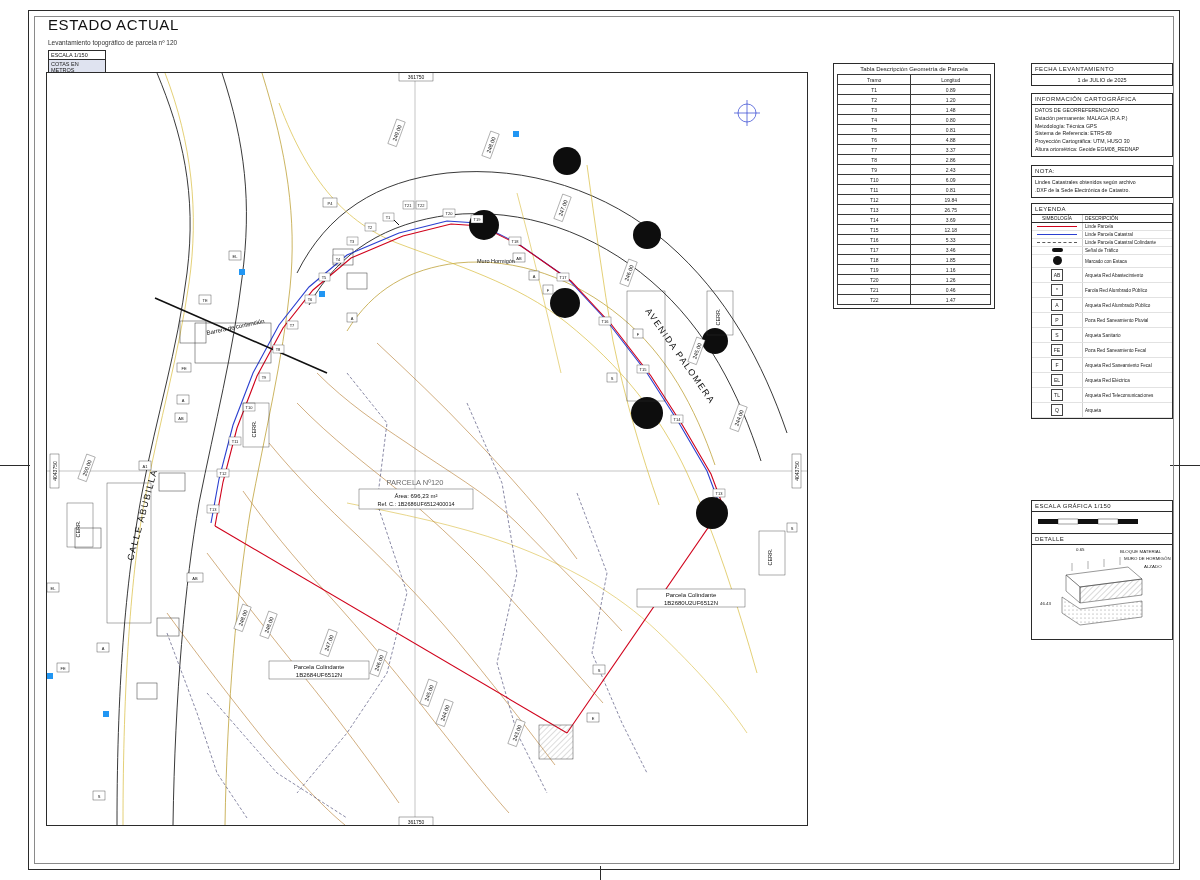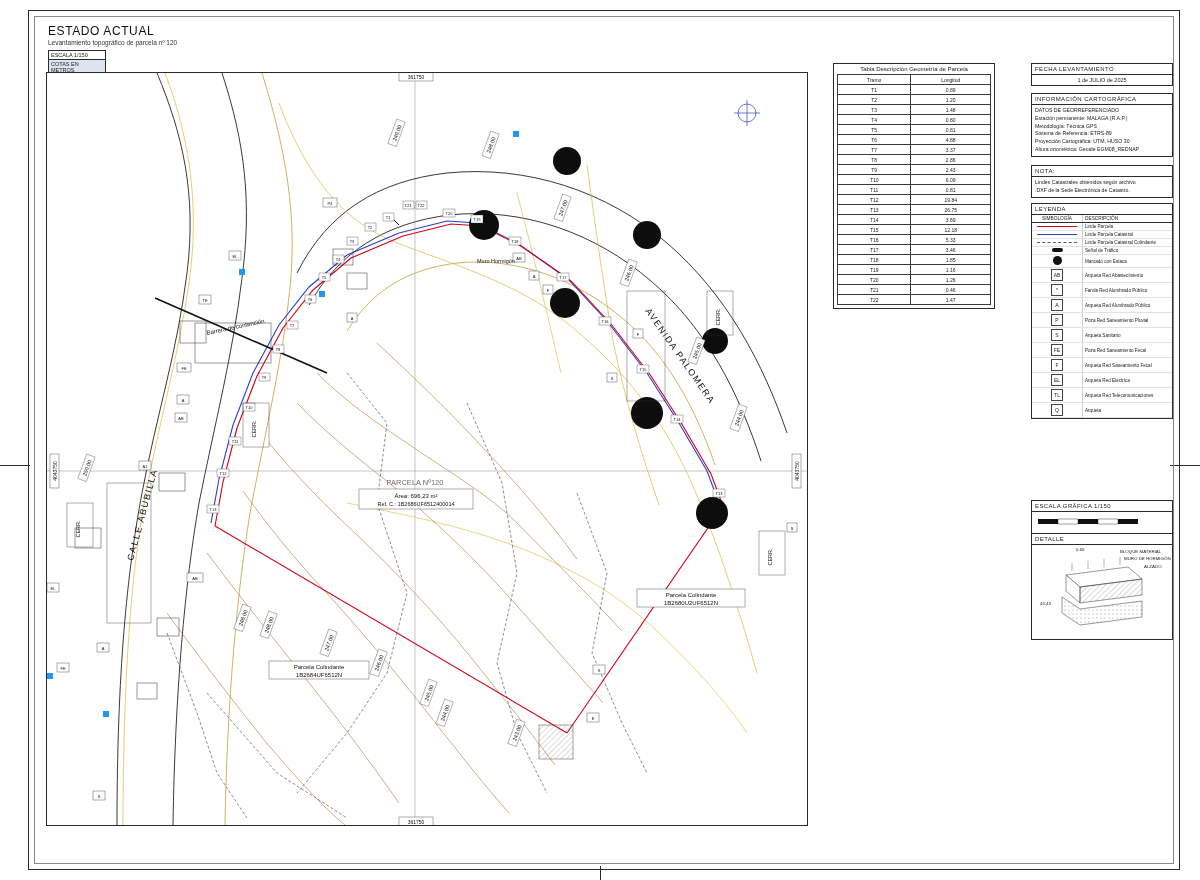--- a/index.html
+++ b/index.html
@@ -7,21 +7,21 @@
        font-family:"Liberation Sans",sans-serif;color:#1a1a1a;}
   .sheet{position:absolute;left:0;top:0;width:1200px;height:880px;background:#fff;}
   
   .frame-outer{position:absolute;left:28px;top:10px;width:1150px;height:858px;border:1px solid #2b2b2b;}
   .frame-inner{position:absolute;left:34px;top:16px;width:1138px;height:846px;border:1px solid #8a8a8a;}
   .reg-line-l{position:absolute;left:0;top:465px;width:30px;height:1px;background:#2b2b2b;}
   .reg-line-r{position:absolute;left:1170px;top:465px;width:30px;height:1px;background:#2b2b2b;}
   .reg-line-b{position:absolute;left:600px;top:866px;width:1px;height:14px;background:#2b2b2b;}
 
   
-  .title-main{position:absolute;left:48px;top:24px;font-size:12px;letter-spacing:.6px;color:#111;}
+  .title-main{position:absolute;left:48px;top:16px;font-size:15px;letter-spacing:.6px;color:#111;}
   .title-sub{position:absolute;left:48px;top:39px;font-size:6.5px;color:#333;}
   .scale-box{position:absolute;left:48px;top:50px;border:1px solid #2b2b2b;font-size:5.5px;
              padding:0;width:56px;}
   .scale-box div{border-bottom:1px solid #2b2b2b;padding:1px 2px;}
   .scale-box div:last-child{border-bottom:none;background:#dfe3f0;}
 
   
   .map{position:absolute;left:46px;top:72px;width:760px;height:752px;border:1px solid #2b2b2b;background:#fff;overflow:hidden;}
   .map svg{position:absolute;left:0;top:0;}
 

